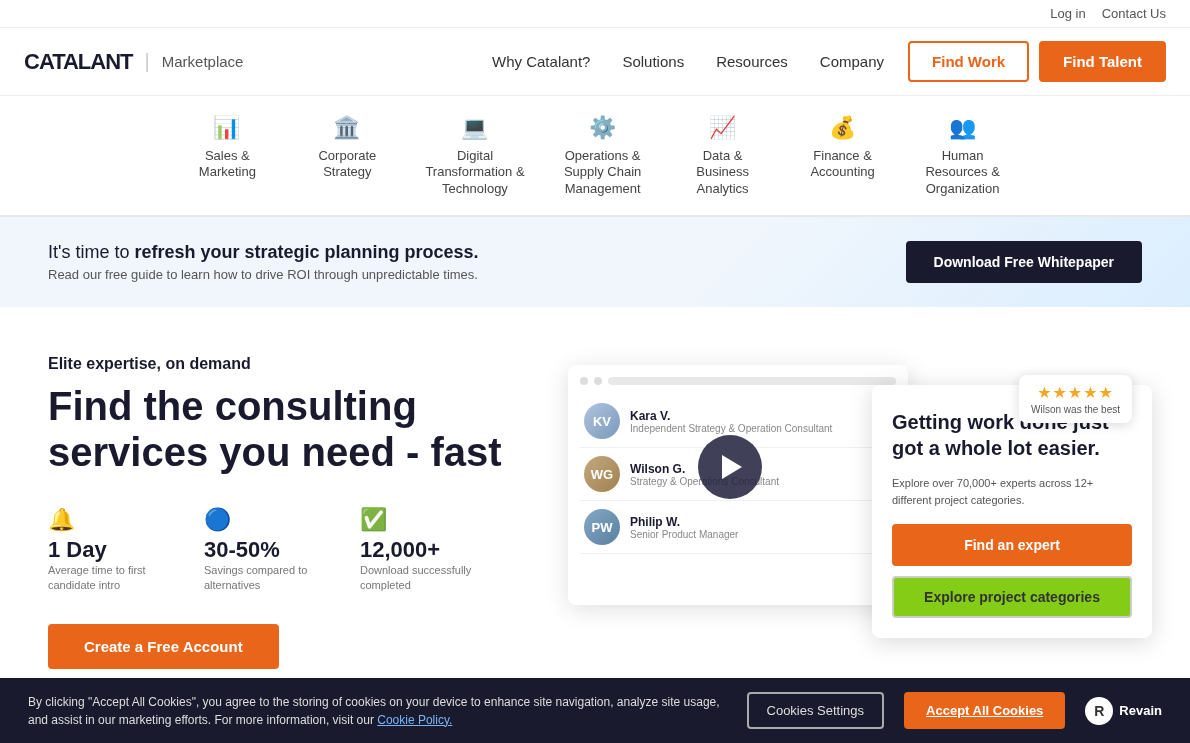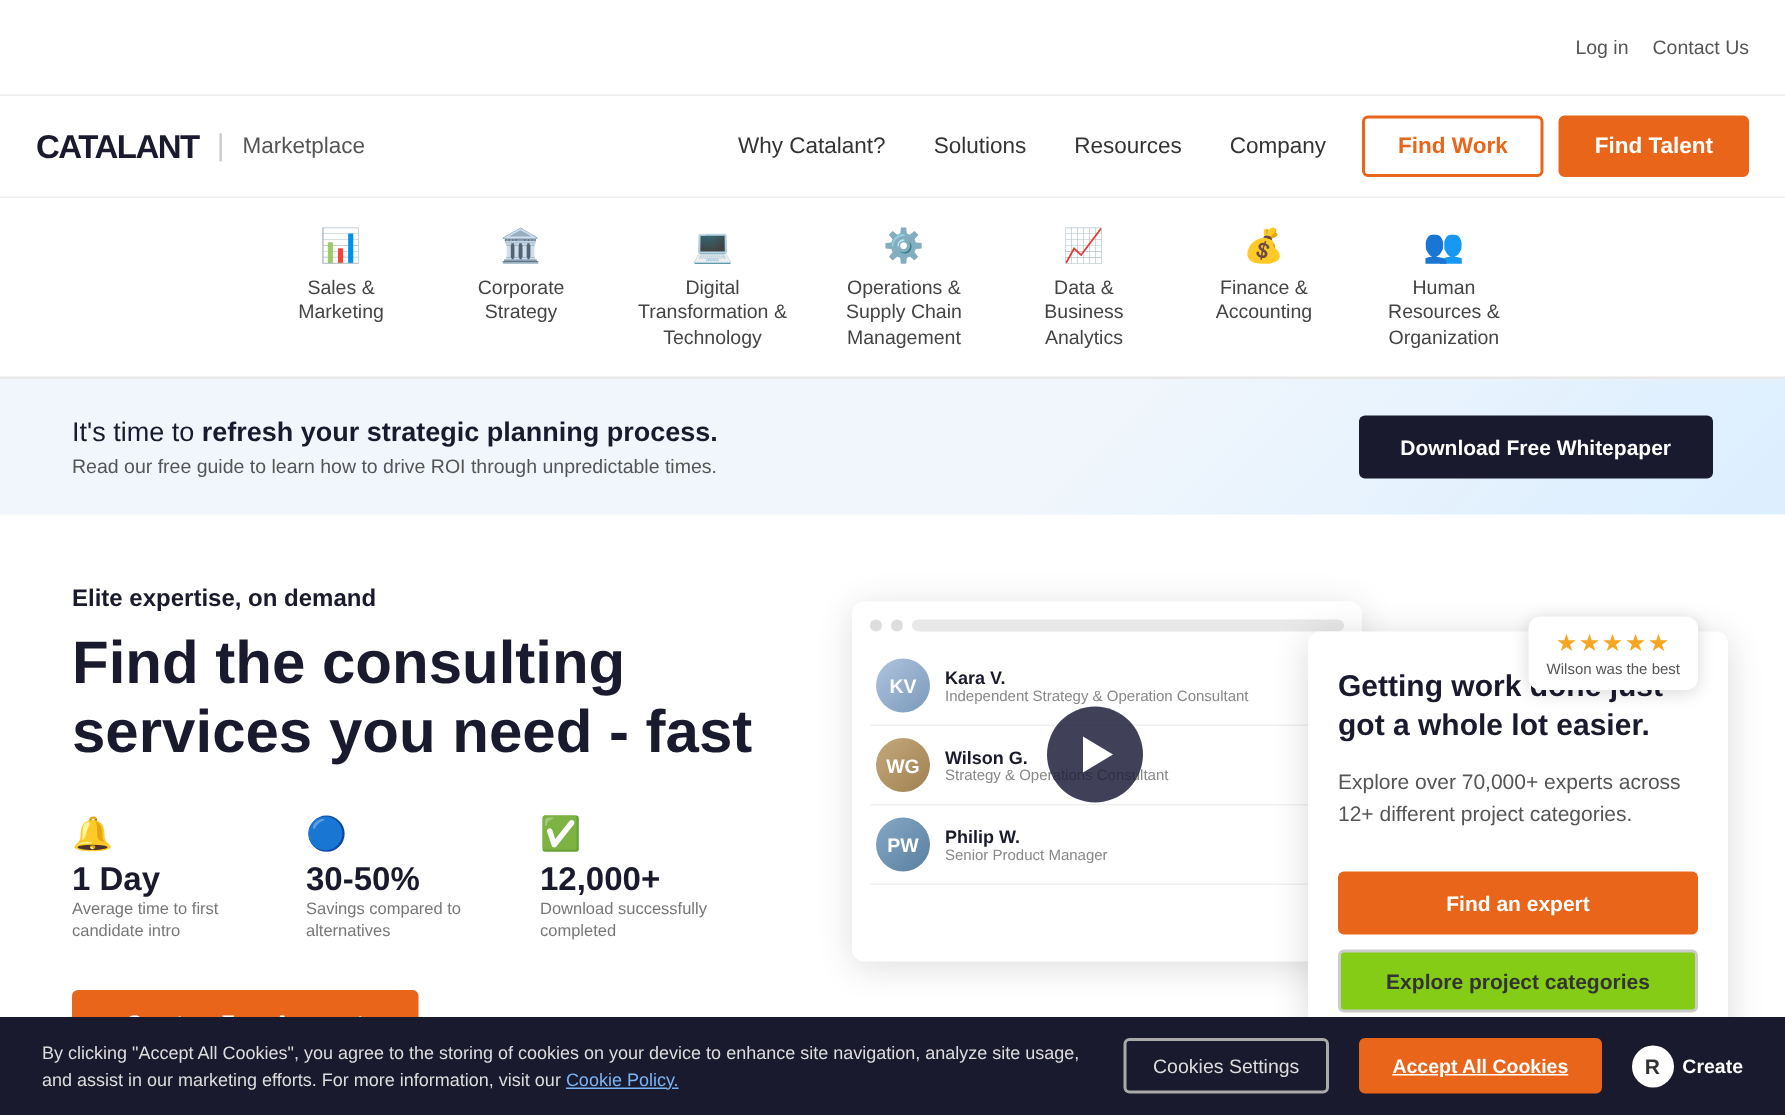--- a/index.html
+++ b/index.html
@@ -3,21 +3,21 @@
   <meta charset="utf-8">
   <style>
     * { box-sizing: border-box; margin: 0; padding: 0; }
     body { font-family: -apple-system, BlinkMacSystemFont, 'Segoe UI', sans-serif; font-size: 14px; color: #333; background: #fff; }
 
     
     .top-bar {
       display: flex;
       justify-content: flex-end;
       align-items: center;
-      padding: 24px 24px;
+      padding: 6px 24px;
       background: #fff;
       border-bottom: 1px solid #eee;
       font-size: 13px;
       gap: 16px;
     }
     .top-bar a { color: #555; text-decoration: none; }
 
     
     .main-nav {
       display: flex;
@@ -264,23 +264,23 @@
       z-index: 2;
     }
     .info-panel-title {
       font-size: 20px;
       font-weight: 800;
       color: #1a1a2e;
       line-height: 1.3;
       margin-bottom: 14px;
     }
     .info-panel-desc {
-      font-size: 14px;
+      font-size: 11px;
       color: #555;
-      margin-bottom: 28px;
+      margin-bottom: 16px;
       line-height: 1.5;
     }
     .panel-btn-primary {
       display: block;
       width: 100%;
       background: #e8651a;
       color: #fff;
       border: none;
       padding: 13px;
       border-radius: 4px;
@@ -518,15 +518,15 @@
 </div>
 
 <div class="cookie-banner">
   <div class="cookie-text">
     <span>By clicking "Accept All Cookies", you agree to the storing of cookies on your device to enhance site navigation, analyze site usage, and assist in our marketing efforts. For more information, visit our </span><a>Cookie Policy.</a>
   </div>
   <button class="cookie-settings-btn">Cookies Settings</button>
   <button class="cookie-accept-btn">Accept All Cookies</button>
   <div class="revain-logo">
     <div class="revain-r">R</div>
-    <span>Create</span>
+    <span>Revain</span>
   </div>
 </div>
 
 </body></html>

